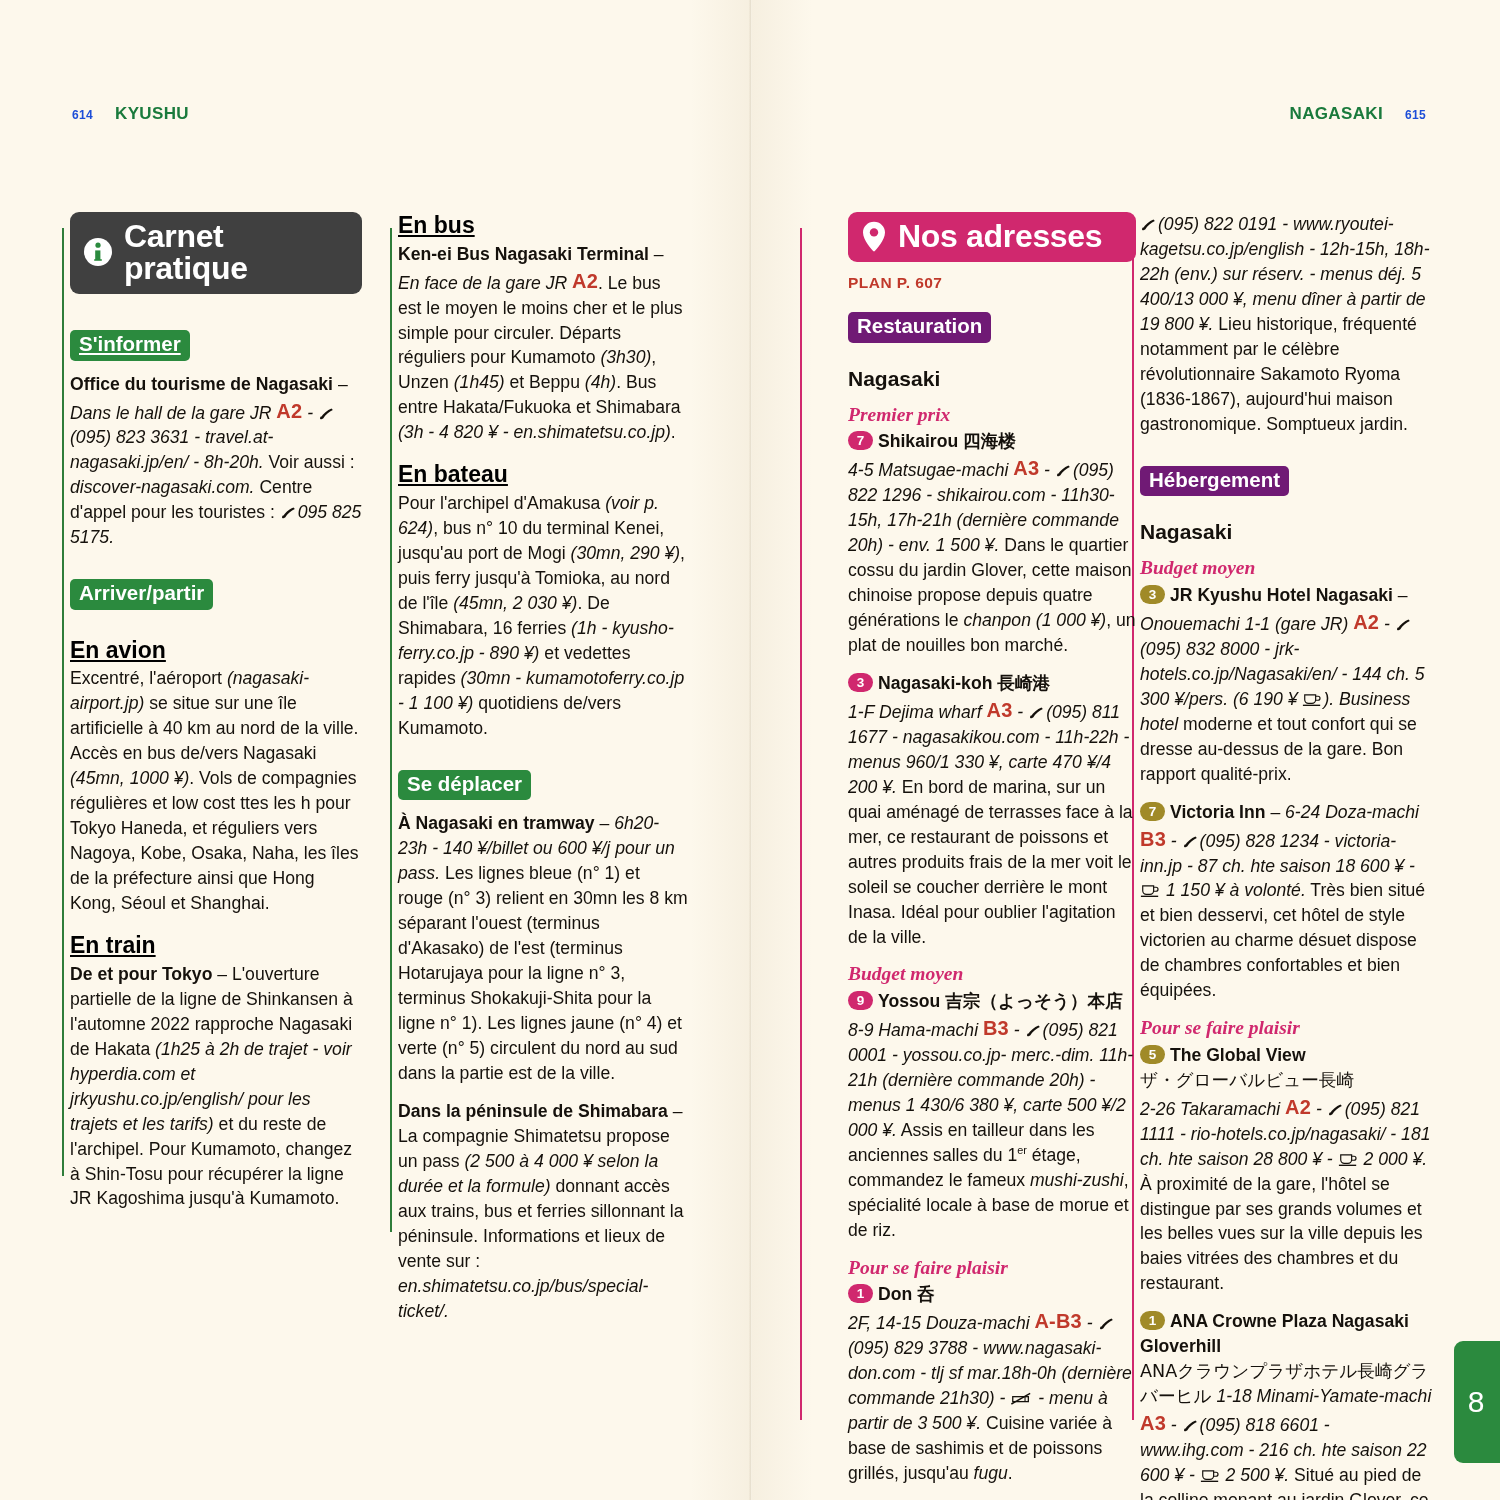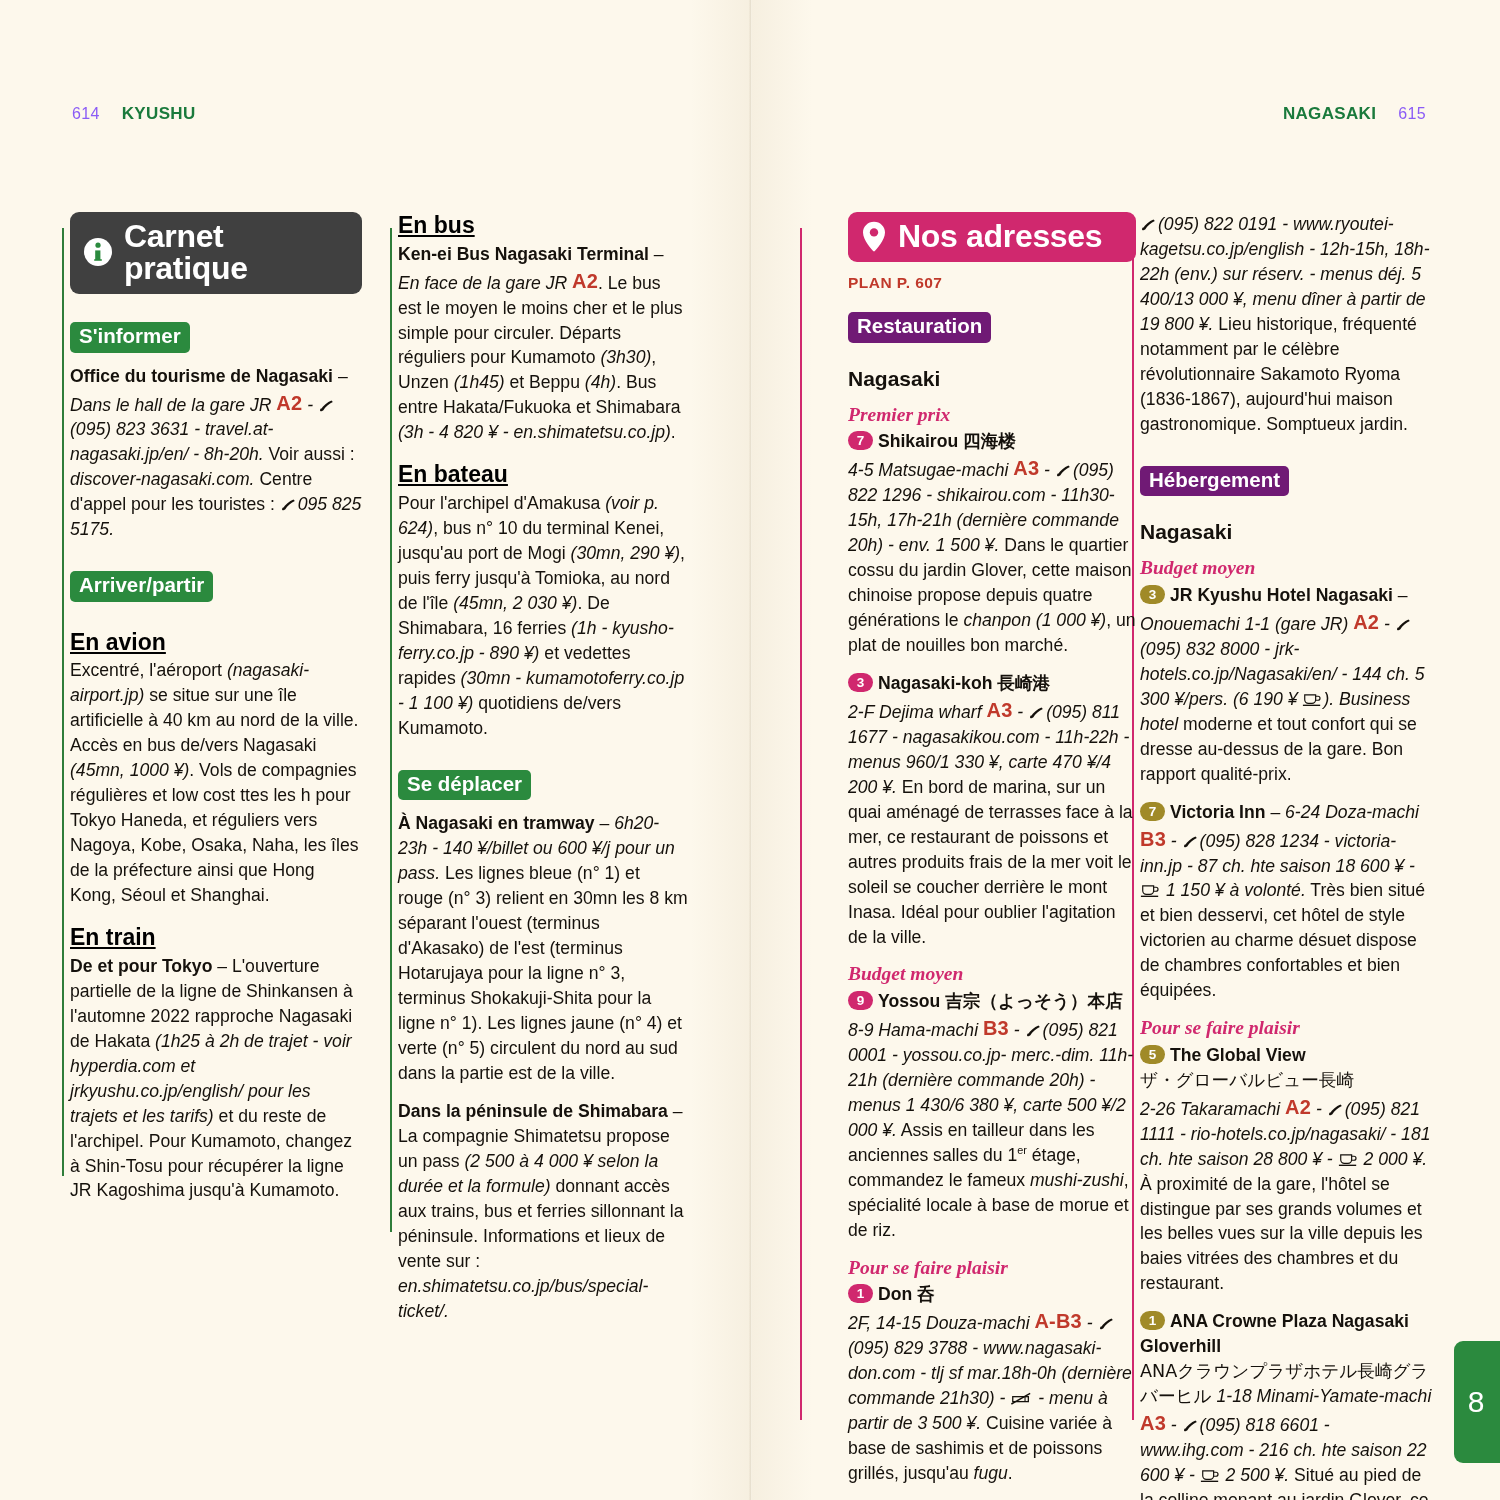--- a/index.html
+++ b/index.html
@@ -24,21 +24,21 @@
     position:absolute;left:752px;top:0;width:60px;height:1500px;
     background:linear-gradient(to left,rgba(255,255,255,0) 0%, rgba(215,200,170,0.18) 100%);
     pointer-events:none;
   }
 
   
   .runhead{
     position:absolute;top:104px;
     font-size:17px;font-weight:bold;letter-spacing:.02em;color:#1a7a3c;
   }
-  .runhead .folio{color:#8b5cf6;font-weight:normal;font-size:16px;}
+  .runhead .folio{color:#1d4ed8;font-weight:bold;font-size:12px;}
   #head-left{left:72px;}
   #head-right{right:74px;text-align:right;}
   .runhead span{display:inline-block;vertical-align:baseline;}
   #head-left .folio{margin-right:22px;}
   #head-right .folio{margin-left:22px;}
 
   
   .col{
     position:absolute;top:212px;
     font-size:17.6px;line-height:1.42;color:#15110c;
@@ -76,21 +76,21 @@
   .banner-ico{flex:0 0 auto;display:flex;}
   .banner-ico svg{display:block;}
 
   
   .tag{
     display:inline-block;color:#fff;font-weight:bold;font-size:20.5px;
     border-radius:5px;padding:3px 9px 5px 9px;margin:16px 0 11px 0;line-height:1.1;
   }
   .tag.green{background:#2b8a3e;}
   .tag.pink{background:#701a75;}
-  .tag.first{margin-top:12px;}
+  .tag.first{margin-top:20px;text-decoration:underline;}
 
   
   h3.sub{
     font-size:23px;font-weight:bold;margin:16px 0 2px 0;line-height:1.2;color:#000000;text-decoration:underline;
   }
   h4.city{
     font-size:21px;font-weight:bold;margin:12px 0 3px 0;line-height:1.2;color:#15110c;
   }
   .cat{
     font-family:"Liberation Serif", serif;
@@ -257,21 +257,21 @@
       <i>4-5 Matsugae-machi</i> <span class="mapref">A3</span><i> - </i><span class="ico"><svg width="17" height="15" viewBox="0 0 20 18">
             <path d="M3 14c3-5 8-9 13-11l1.6 1.8c-4.4 1.9-8.9 5.6-11.6 10.2z" fill="#15110c"></path>
             <path d="M2.4 15.6c1.2.6 2.6.4 3.4-.6L3.6 12.4c-1.1.7-1.6 2.1-1.2 3.2z" fill="#15110c"></path>
           </svg></span><i>(095) 822 1296 - shikairou.com - 11h30-15h, 17h-21h (dernière commande 20h) - env. 1 500 ¥.</i><span> Dans le quartier cossu du jardin Glover, cette maison chinoise propose depuis quatre générations le </span><i>chanpon (1 000 ¥)</i><span>, un plat de nouilles bon marché.</span>
     </p>
   </div>
 
   <div class="blk">
     <p class="para">
       <span class="bul pink">3</span><b>Nagasaki-koh</b> <b class="jp">長崎港</b><br>
-      <i>2-F Dejima wharf</i> <span class="mapref">A3</span><i> - </i><span class="ico"><svg width="17" height="15" viewBox="0 0 20 18">
+      <i>1-F Dejima wharf</i> <span class="mapref">A3</span><i> - </i><span class="ico"><svg width="17" height="15" viewBox="0 0 20 18">
             <path d="M3 14c3-5 8-9 13-11l1.6 1.8c-4.4 1.9-8.9 5.6-11.6 10.2z" fill="#15110c"></path>
             <path d="M2.4 15.6c1.2.6 2.6.4 3.4-.6L3.6 12.4c-1.1.7-1.6 2.1-1.2 3.2z" fill="#15110c"></path>
           </svg></span><i>(095) 811 1677 - nagasakikou.com - 11h-22h - menus 960/1 330 ¥, carte 470 ¥/4 200 ¥.</i><span> En bord de marina, sur un quai aménagé de terrasses face à la mer, ce restaurant de poissons et autres produits frais de la mer voit le soleil se coucher derrière le mont Inasa. Idéal pour oublier l'agitation de la ville.</span>
     </p>
   </div>
 
   <div class="cat">Budget moyen</div>
 
   <div class="blk">
     <p class="para">

